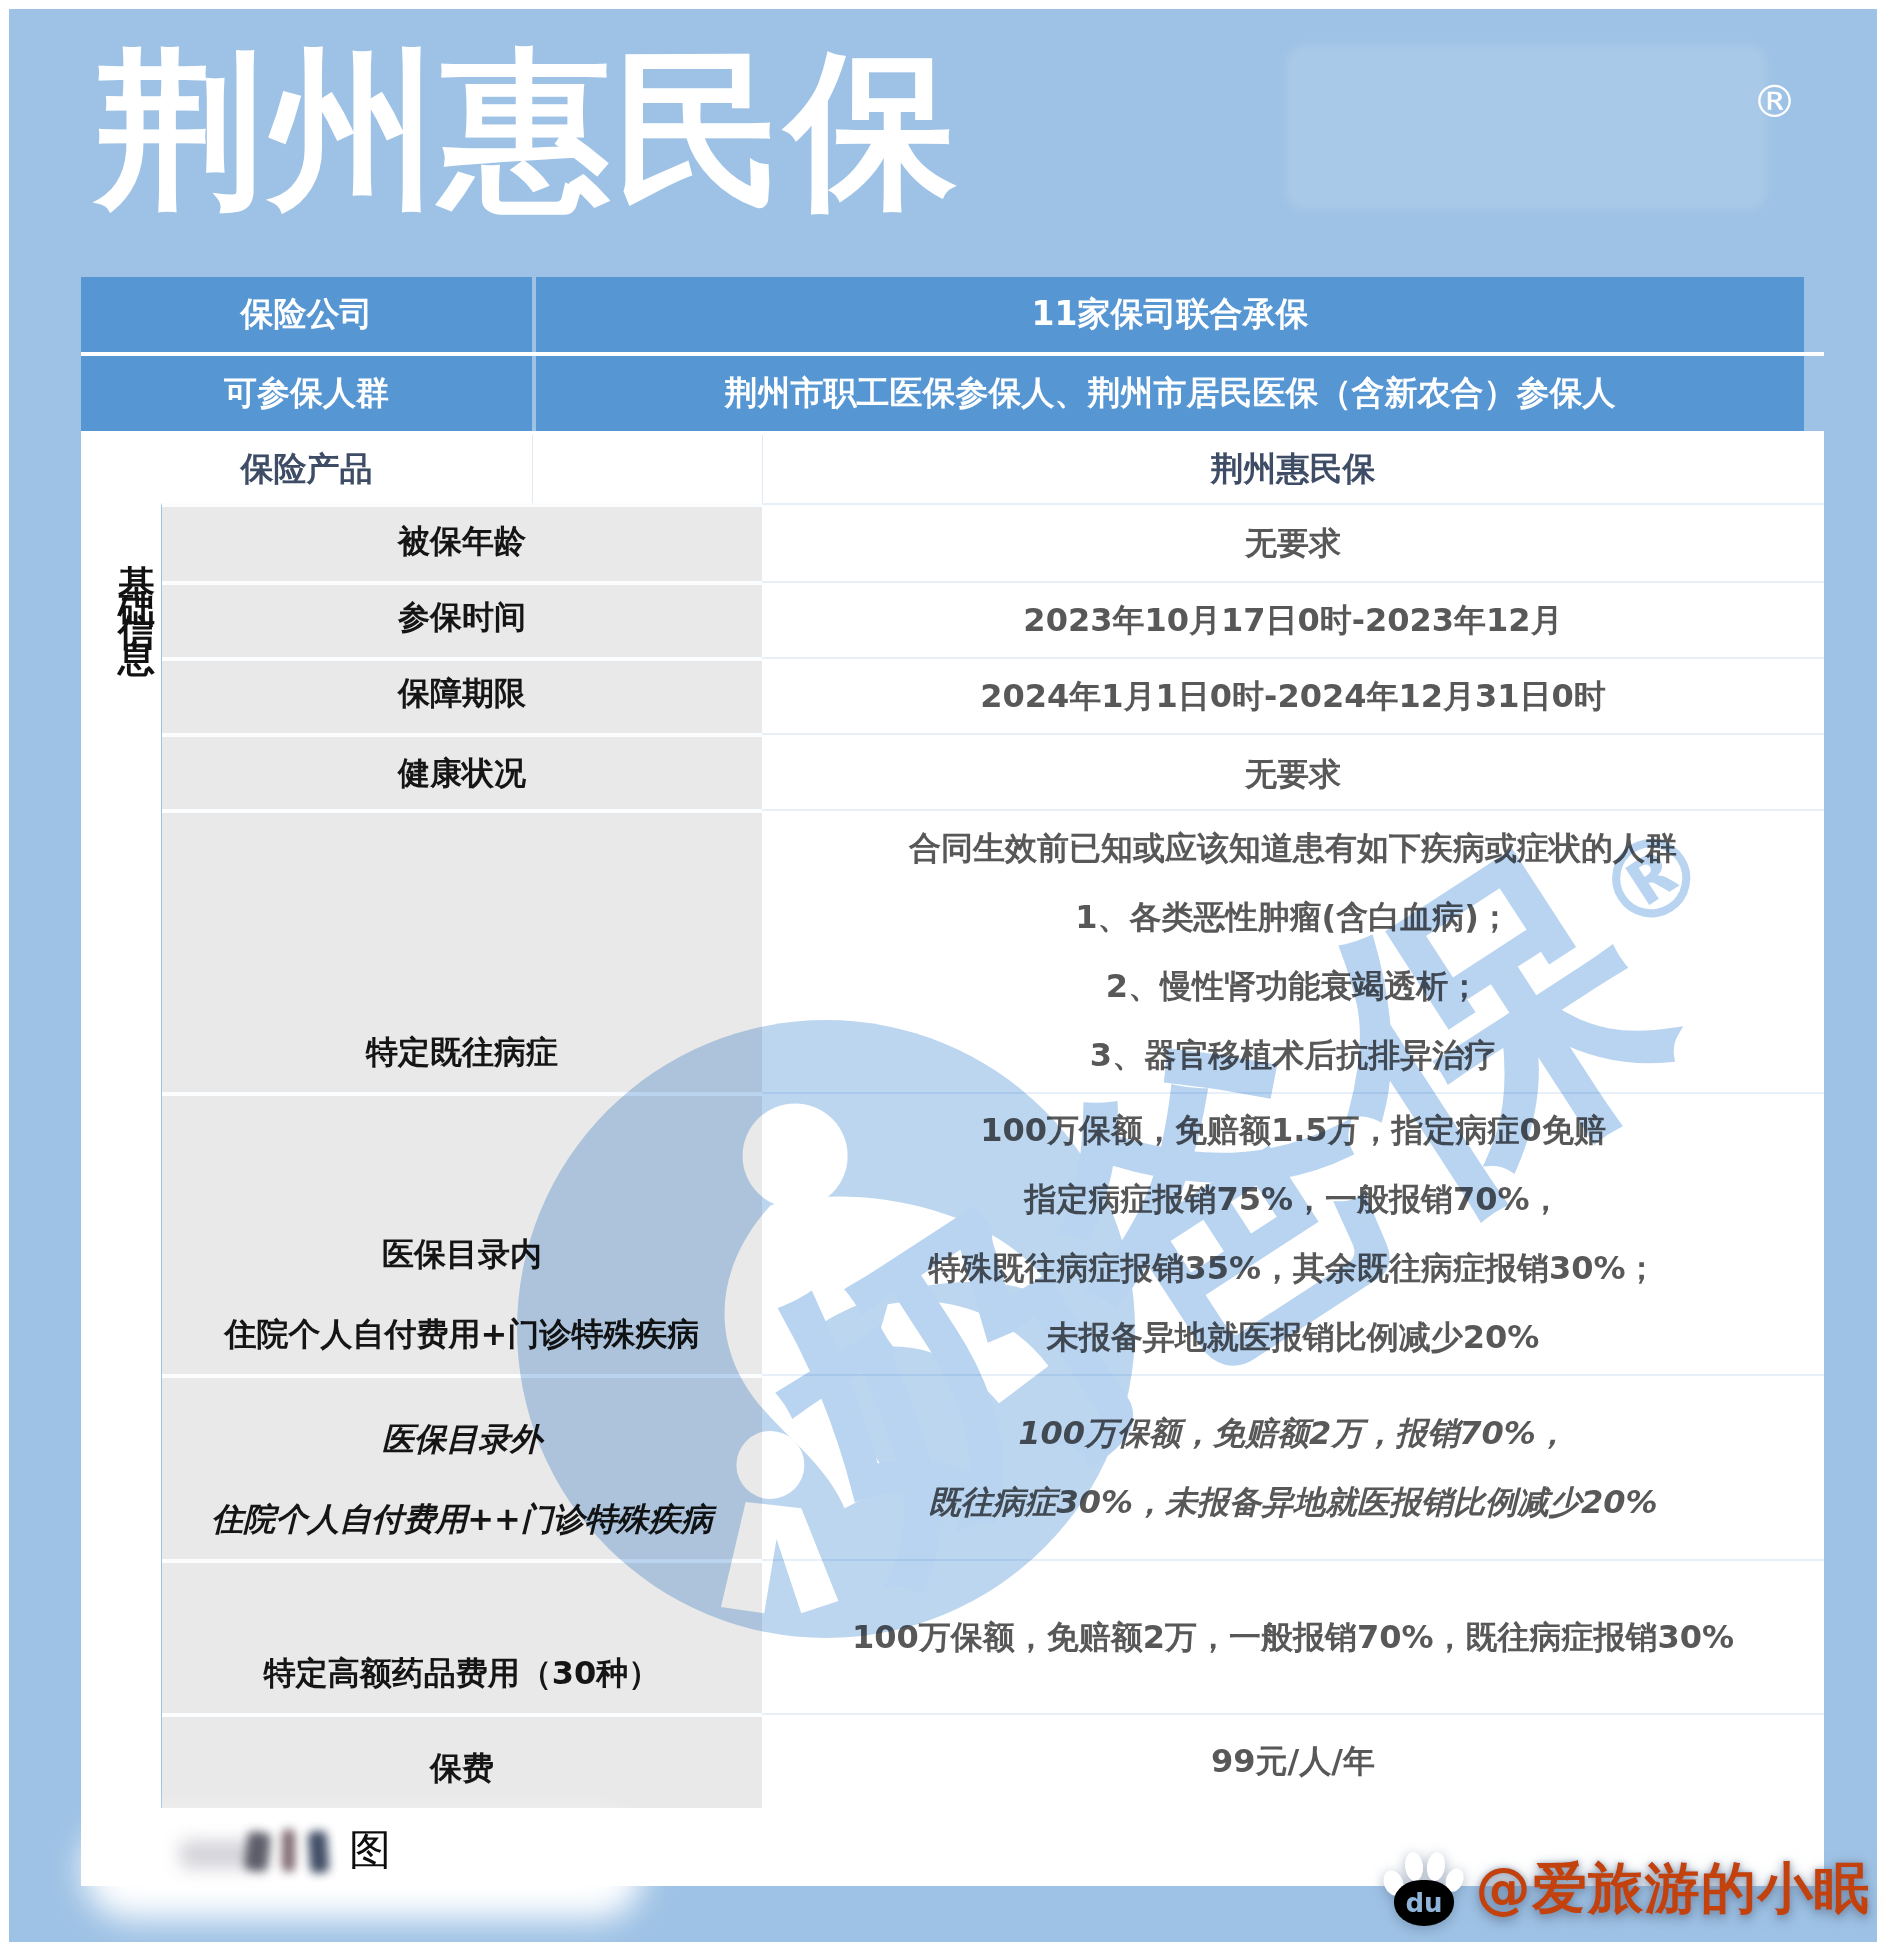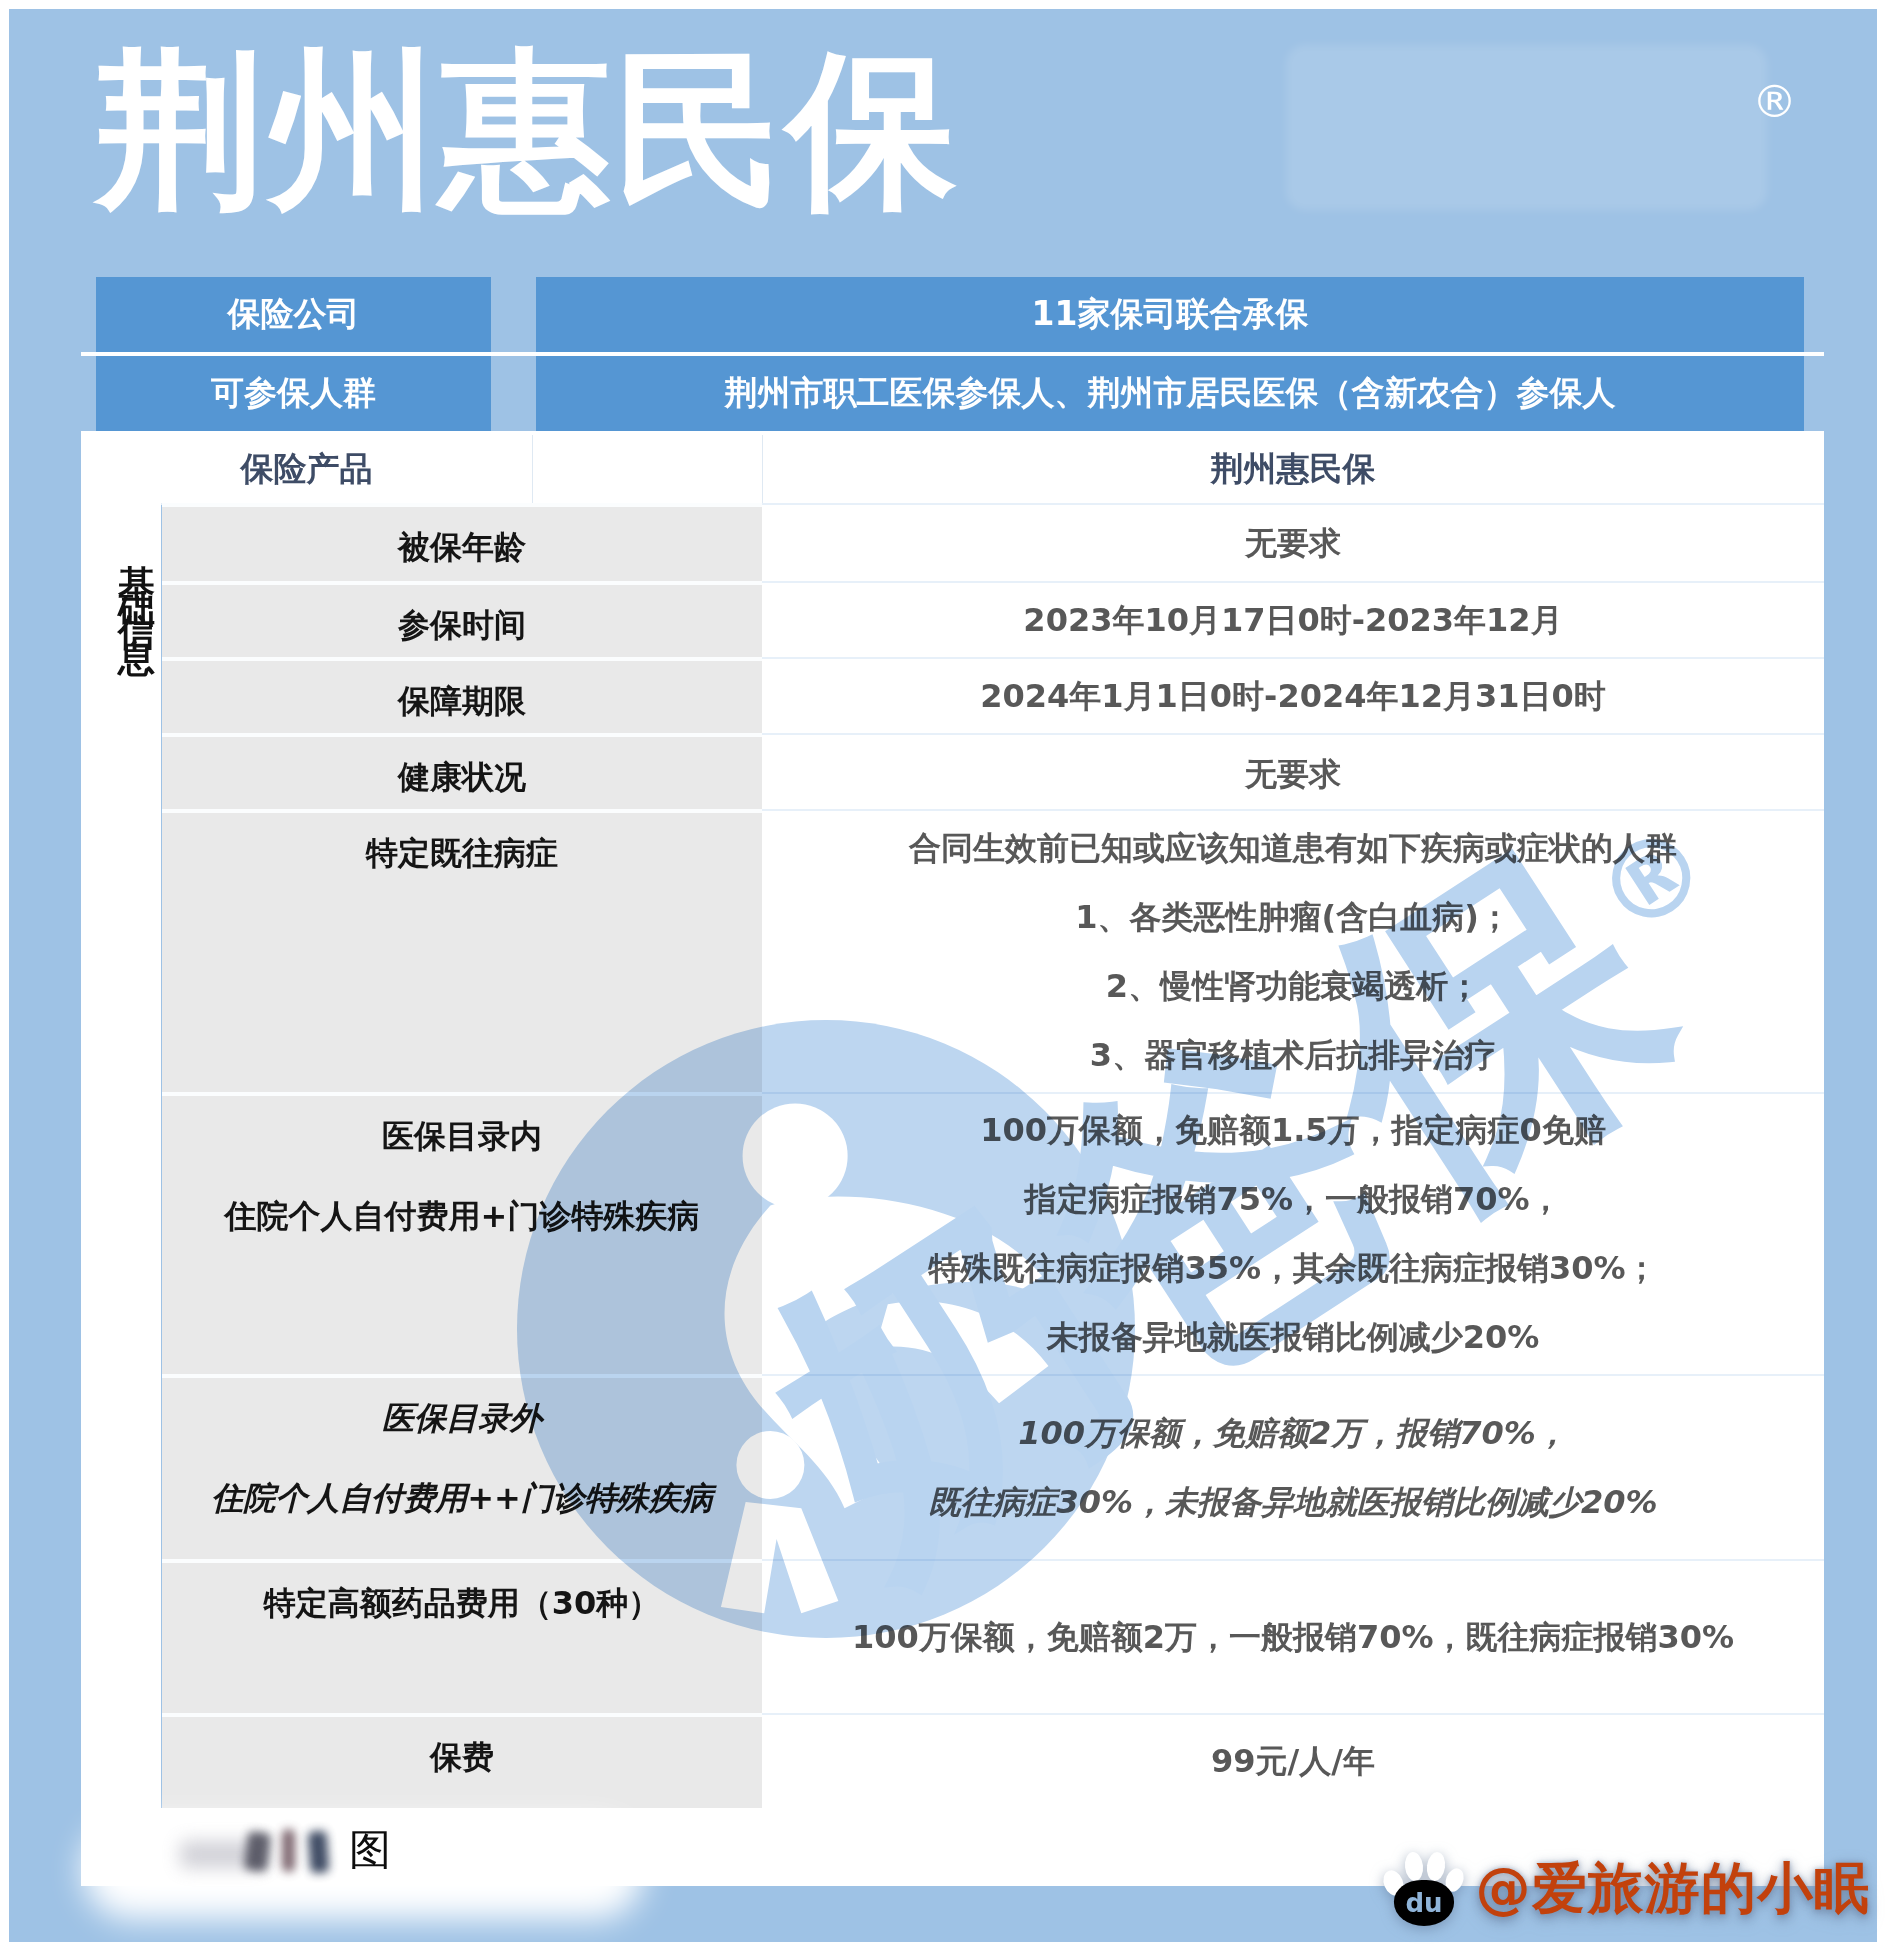--- a/index.html
+++ b/index.html
@@ -14,21 +14,21 @@
   .title{position:absolute;left:95px;top:37px;margin:0;font-size:170px;line-height:1.1;font-weight:900;
          color:#ffffff;letter-spacing:2.9px;z-index:2;}
   .reg-top{position:absolute;left:1752px;top:75px;font-size:45px;font-weight:400;color:#ffffff;z-index:2;}
 
   
   .hrow{position:absolute;left:0;width:1890px;z-index:2;}
   .hr1{top:277px;height:75px;}
   .hr2{top:356px;height:75px;}
   .hcell{position:absolute;top:0;height:100%;background:#5596d3;color:#ffffff;font-weight:700;font-size:33px;
          display:flex;align-items:center;justify-content:center;}
-  .hcell.l{left:96px;width:395px;}
+  .hcell.l{left:81px;width:451px;}
   .hcell.r{left:536px;width:1268px;}
 
   .prow{position:absolute;left:81px;top:435px;width:1743px;height:68px;background:#ffffff;z-index:2;
         border-bottom:2.2px solid #e3edf7;}
   .pcell{position:absolute;top:0;height:100%;display:flex;align-items:center;justify-content:center;
          color:#3e4c66;font-weight:700;font-size:33px;}
   .pcell.l{left:0;width:451px;}
   .pcell.r{left:681px;width:1062px;}
   .pline{position:absolute;top:0;width:1.4px;height:100%;background:#dfe9f3;}
   .pl1{left:451px;} .pl2{left:681px;}
@@ -36,21 +36,21 @@
   .vcol{position:absolute;left:81px;top:503px;width:80px;height:1305px;background:#ffffff;z-index:2;}
   .vlabel{position:absolute;left:0;top:32px;width:100%;display:flex;justify-content:center;
           writing-mode:vertical-rl;text-orientation:upright;letter-spacing:24.4px;
           font-size:37px;font-weight:900;color:#121212;margin:0 auto;}
 
   .srow{position:absolute;left:0;width:1890px;z-index:2;}
   .sr0{top:503px;height:78px;} .sr1{top:581px;height:76px;} .sr2{top:657px;height:76px;}
   .sr3{top:733px;height:80px;} .sr4{top:809px;height:283px;} .sr5{top:1092px;height:282px;}
   .sr6{top:1374px;height:185px;font-style:italic;} .sr7{top:1559px;height:154px;} .sr8{top:1713px;height:95px;}
   .lcell{position:absolute;left:162px;width:600px;top:0;height:100%;background:#e9e9e9;box-sizing:border-box;
-         border-top:4.3px solid #fbfdfe;display:flex;flex-direction:column;align-items:center;justify-content:flex-start;
+         border-top:4.3px solid #fbfdfe;display:flex;flex-direction:column;align-items:center;justify-content:flex-end;
          color:#151515;font-weight:700;font-size:32px;text-align:center;}
   .ccell{position:absolute;left:762px;width:1062px;top:0;height:100%;background:#ffffff;box-sizing:border-box;
          border-top:2.9px solid #e7f0f9;display:flex;flex-direction:column;align-items:center;justify-content:center;
          color:#585858;font-weight:700;font-size:32px;text-align:center;}
   .lcell .ln{line-height:80px;}
   .ccell .ln{line-height:69px;}
 
   .gapline{position:absolute;left:81px;width:1743px;height:4.3px;background:#ffffff;z-index:3;}
   .g1{top:352px;} .g2{top:431px;}
 

